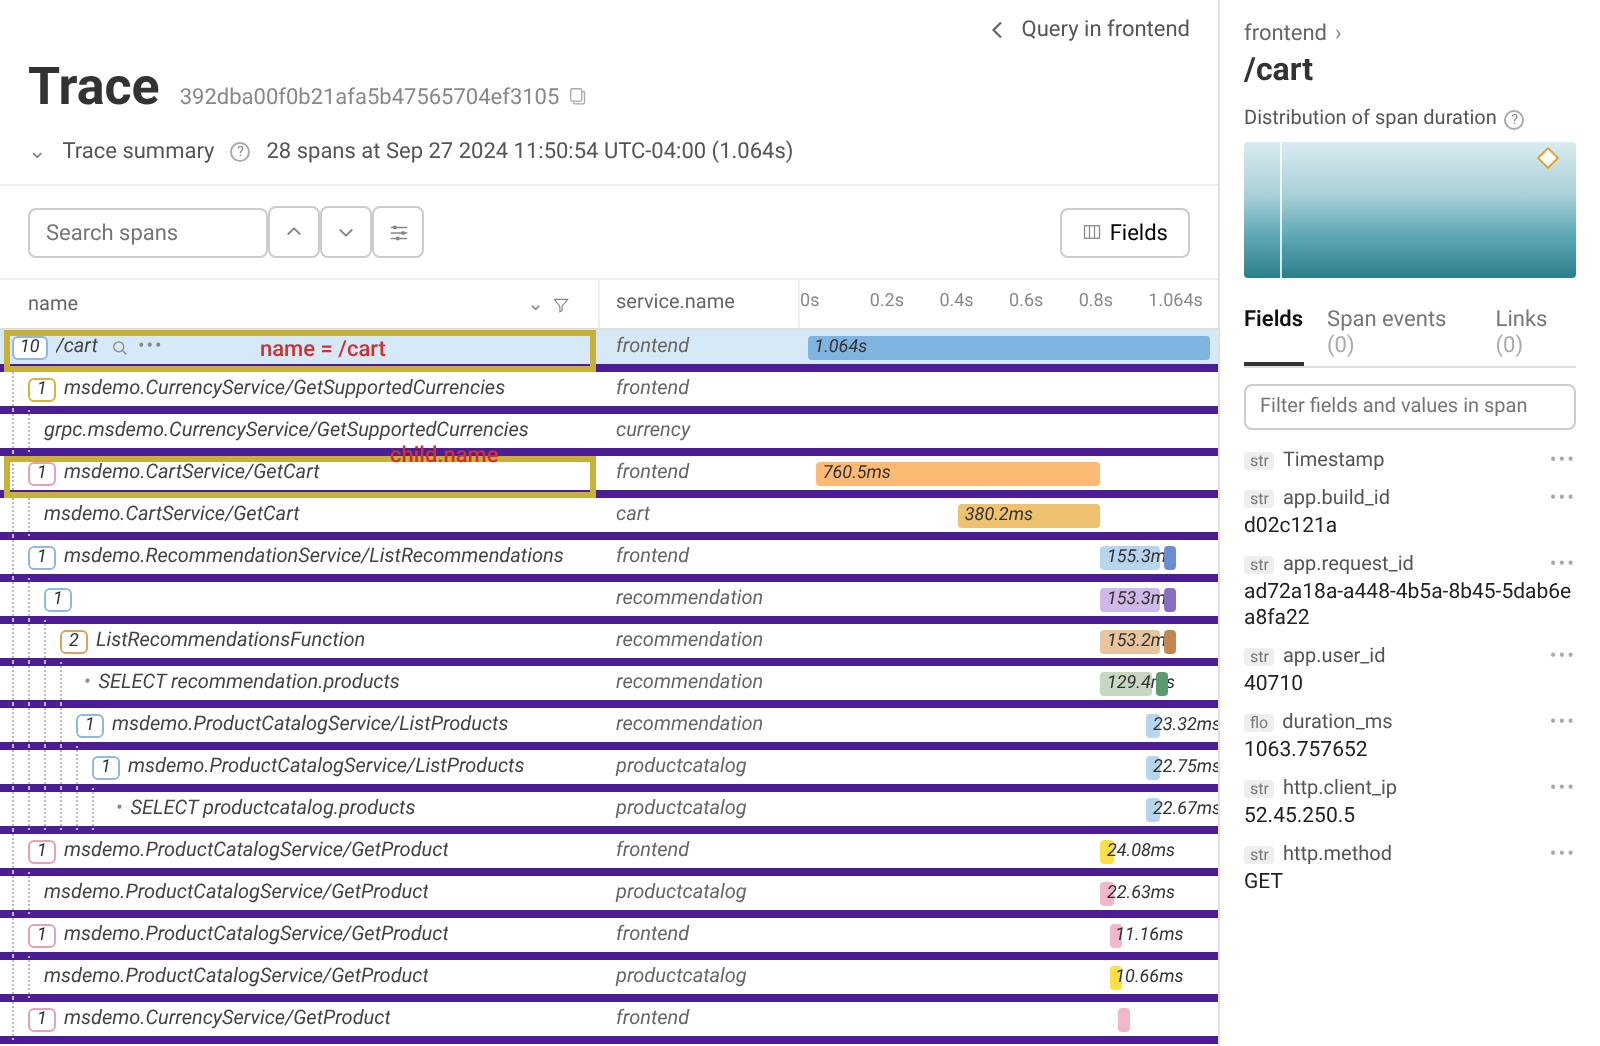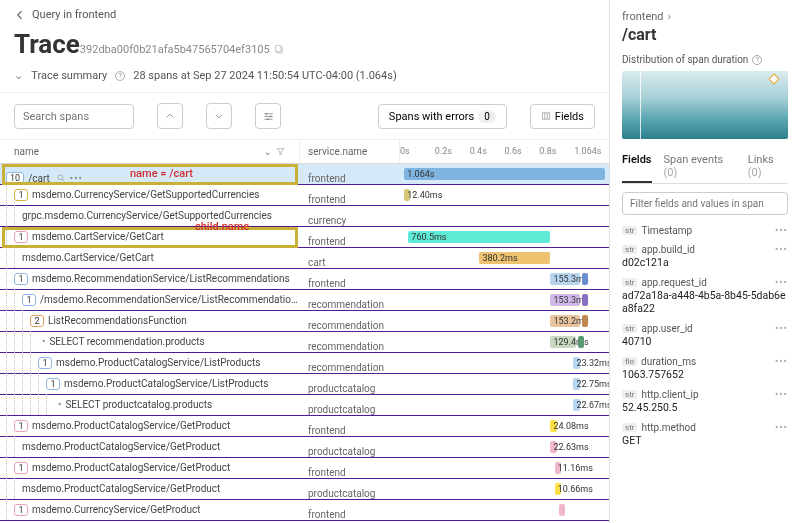--- a/index.html
+++ b/index.html
@@ -1,37 +1,37 @@
 <!DOCTYPE html>
 <html><head>
 <meta charset="utf-8">
 <style>
 * { margin: 0; padding: 0; box-sizing: border-box; font-family: -apple-system, BlinkMacSystemFont, "Segoe UI", Roboto, sans-serif; }
 body { font-size: 11px; color: #333; background: #fff; width: 800px; height: 523px; overflow: hidden; display: flex; }
 .main { flex: 1; display: flex; flex-direction: column; border-right: 1px solid #e0e0e0; overflow: hidden; }
-.header-bar { display: flex; align-items: center; justify-content: flex-start; padding: 8px 14px; }
+.header-bar { display: flex; align-items: center; justify-content: flex-end; padding: 8px 14px; }
 .back-link { display: flex; align-items: center; gap: 6px; color: #555; font-size: 11px; }
 .back-link svg { width: 12px; height: 12px; }
 .btn { border: 1px solid #ccc; background: #fff; border-radius: 4px; padding: 5px 10px; font-size: 11px; cursor: pointer; display: inline-flex; align-items: center; gap: 4px; }
-.title-row { padding: 0 14px 6px; display: flex; align-items: baseline; }
+.title-row { padding: 0 14px 6px; display: flex; align-items: baseline; gap: 10px; }
 .title-row h1 { font-size: 26px; font-weight: 700; }
 .trace-id { font-size: 11px; color: #888; display: flex; align-items: center; gap: 4px; }
 .summary-row { padding: 4px 14px 10px; display: flex; align-items: center; gap: 8px; color: #555; font-size: 11px; border-bottom: 1px solid #eee; }
-.toolbar { display: flex; align-items: center; gap: 23px; padding: 10px 14px; border-bottom: 1px solid #eee; }
+.toolbar { display: flex; align-items: center; gap: 0; padding: 10px 14px; border-bottom: 1px solid #eee; }
 .search-box { border: 1px solid #ccc; border-radius: 4px; padding: 5px 8px; font-size: 11px; width: 120px; }
 .icon-btn { border: 1px solid #ccc; background: #fff; border-radius: 4px; width: 26px; height: 26px; display: inline-flex; align-items: center; justify-content: center; cursor: pointer; }
 .spacer { flex: 1; }
 .badge { background: #eee; border-radius: 8px; padding: 1px 6px; font-size: 10px; }
 .table-head { display: flex; border-bottom: 1px solid #ddd; font-size: 10px; color: #666; }
 .col-name { width: 300px; padding: 6px 14px; display: flex; justify-content: space-between; align-items: center; border-right: 1px solid #eee; }
 .col-service { width: 100px; padding: 6px 8px; border-right: 1px solid #eee; }
 .col-time { flex: 1; display: flex; padding: 6px 0; position: relative; justify-content: flex-end; }
 .tick { flex: 1; text-align: left; font-size: 9px; color: #888; }
 .rows { overflow-y: auto; flex: 1; }
-.span-row { display: flex; border-bottom: 1px solid #4c1d95; align-items: flex-end; height: 21px; font-size: 10px; }
+.span-row { display: flex; border-bottom: 4px solid #4c1d95; align-items: center; height: 21px; font-size: 10px; font-style: italic; }
 .span-row.highlight { background: #d6e9f8; }
 .span-name-cell { width: 300px; display: flex; align-items: center; padding-left: 6px; overflow: hidden; white-space: nowrap; position: relative; }
 .count-badge { border: 1px solid #d4b33e; background: #fff; color: #333; border-radius: 3px; font-size: 9px; padding: 0 3px; margin-right: 4px; min-width: 14px; text-align: center; }
 .count-badge.pink { border-color: #e6a0b8; }
 .count-badge.blue { border-color: #8fb8e0; }
 .count-badge.orange { border-color: #e0a060; }
 .tree-line { display: inline-block; width: 8px; border-left: 1px dotted #bbb; height: 21px; }
 .span-text { color: #444; overflow: hidden; text-overflow: ellipsis; }
 .span-service-cell { width: 100px; padding: 0 8px; color: #666; overflow: hidden; text-overflow: ellipsis; }
 .span-time-cell { flex: 1; position: relative; height: 21px; display: flex; align-items: center; }
@@ -104,24 +104,20 @@
     <button class="icon-btn">
         <svg width="11" height="11" viewBox="0 0 16 16">
           <path d="M2 4h12M2 8h12M2 12h12" stroke="#888" stroke-width="1.2"></path>
           <circle cx="5" cy="4" r="1.5" fill="#888"></circle>
           <circle cx="11" cy="8" r="1.5" fill="#888"></circle>
           <circle cx="7" cy="12" r="1.5" fill="#888"></circle>
         </svg>
       </button>
     <div class="spacer"></div>
     <button class="btn">
-      <span>Spans with errors</span>
-      <span class="badge">0</span>
-    </button>
-    <button class="btn">
       <svg width="10" height="10" viewBox="0 0 16 16">
           <rect x="2" y="3" width="12" height="10" stroke="#888" fill="none"></rect>
           <line x1="6" y1="3" x2="6" y2="13" stroke="#888"></line>
           <line x1="10" y1="3" x2="10" y2="13" stroke="#888"></line>
         </svg>
       <span>Fields</span>
     </button>
   </div>
 
   <div class="table-head">
@@ -167,41 +163,38 @@
           <div class="bar" style="left: 2%; width: 96%; background: rgb(127, 179, 224);">1.064s</div>
         </div>
       </div>
       <div class="span-row">
         <div class="span-name-cell">
           <span class="tree-line"></span>
           <span class="count-badge ">1</span>
           <span class="span-text">msdemo.CurrencyService/GetSupportedCurrencies</span>
         </div>
         <div class="span-service-cell">frontend</div>
-        <div class="span-time-cell">
-          <div class="bar" style="left: 2%; width: 3%; background: rgb(216, 201, 122);">12.40ms</div>
-        </div>
       </div>
       <div class="span-row">
         <div class="span-name-cell">
           <span class="tree-line"></span>
           <span class="tree-line"></span>
           <span class="span-text">grpc.msdemo.CurrencyService/GetSupportedCurrencies</span>
         </div>
         <div class="span-service-cell">currency</div>
       </div>
       <div class="span-row">
         <div class="span-name-cell">
           <span class="tree-line"></span>
           <span class="count-badge pink">1</span>
           <span class="span-text">msdemo.CartService/GetCart</span>
         </div>
         <div class="span-service-cell">frontend</div>
         <div class="span-time-cell">
-          <div class="bar" style="left: 4%; width: 68%; background: #5eead4;">760.5ms</div>
+          <div class="bar" style="left: 4%; width: 68%; background: #fdba74;">760.5ms</div>
         </div>
       </div>
       <div class="span-row">
         <div class="span-name-cell">
           <span class="tree-line"></span>
           <span class="tree-line"></span>
           <span class="span-text">msdemo.CartService/GetCart</span>
         </div>
         <div class="span-service-cell">cart</div>
         <div class="span-time-cell">
@@ -218,21 +211,20 @@
         <div class="span-time-cell">
           <div class="bar" style="left: 72%; width: 14%; background: rgb(184, 213, 240);">155.3ms</div>
           <div class="pill" style="left: 87%; background: rgb(106, 143, 208);"></div>
         </div>
       </div>
       <div class="span-row">
         <div class="span-name-cell">
           <span class="tree-line"></span>
           <span class="tree-line"></span>
           <span class="count-badge blue">1</span>
-          <span class="span-text">/msdemo.RecommendationService/ListRecommendations</span>
         </div>
         <div class="span-service-cell">recommendation</div>
         <div class="span-time-cell">
           <div class="bar" style="left: 72%; width: 14%; background: rgb(208, 184, 232);">153.3ms</div>
           <div class="pill" style="left: 87%; background: rgb(138, 111, 192);"></div>
         </div>
       </div>
       <div class="span-row">
         <div class="span-name-cell">
           <span class="tree-line"></span>

